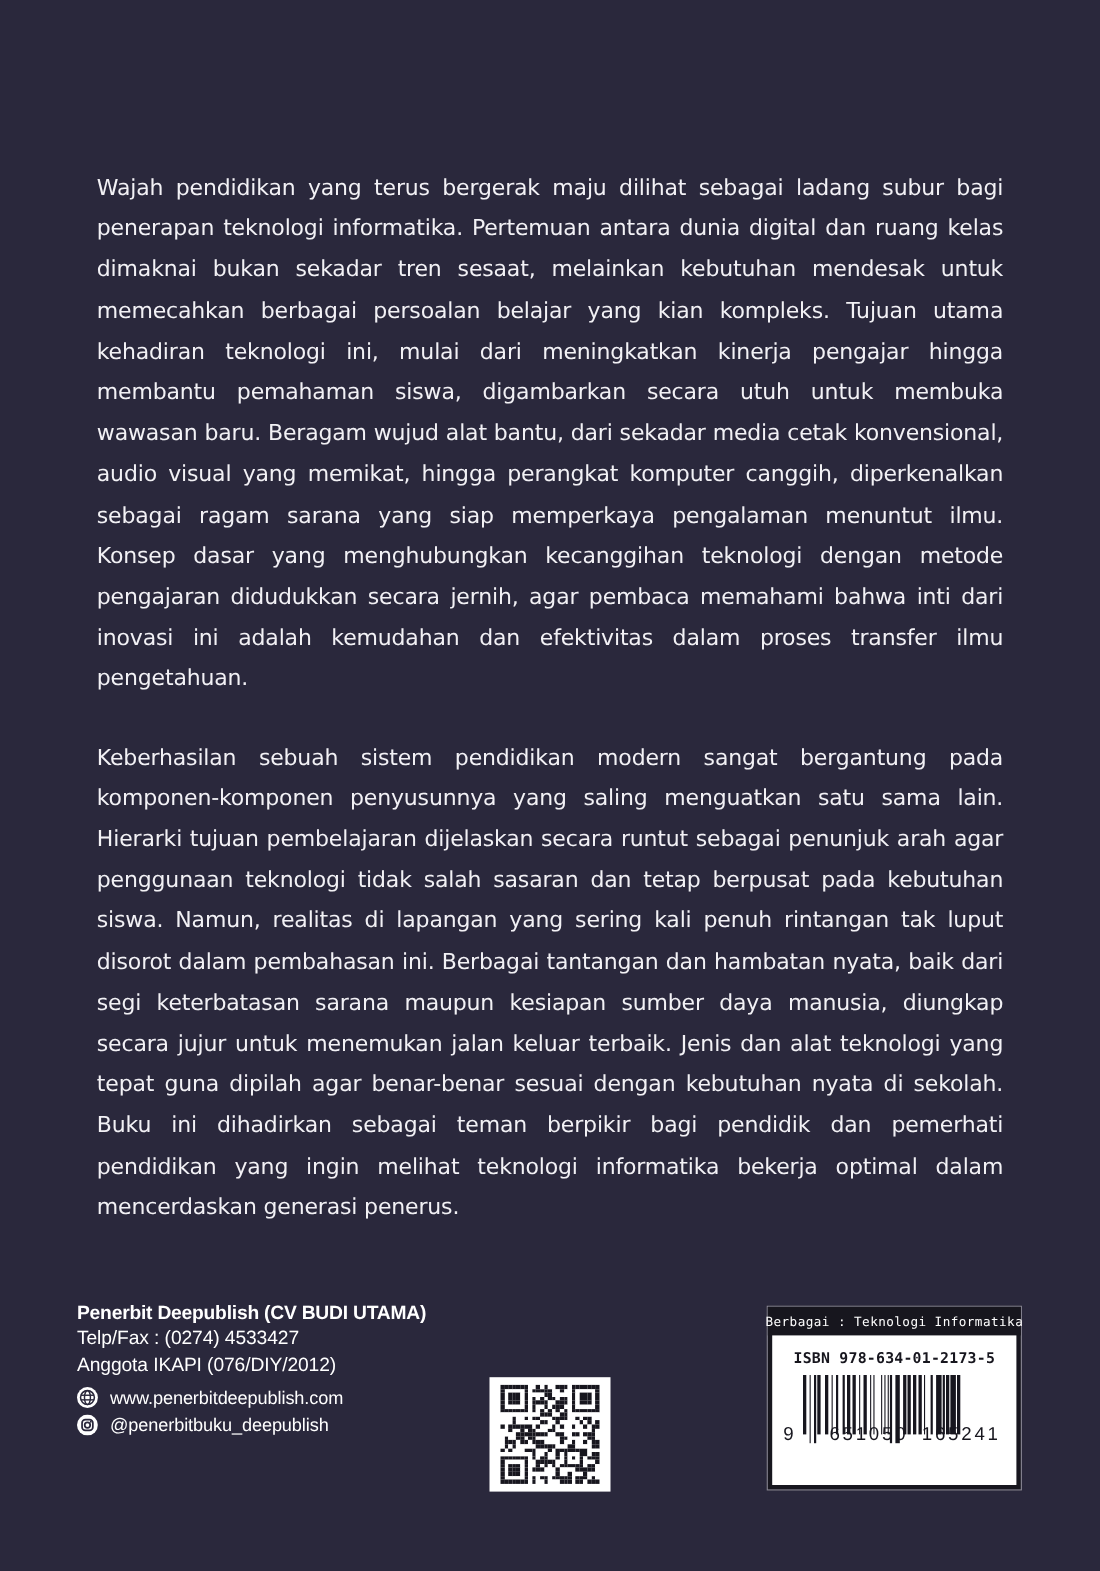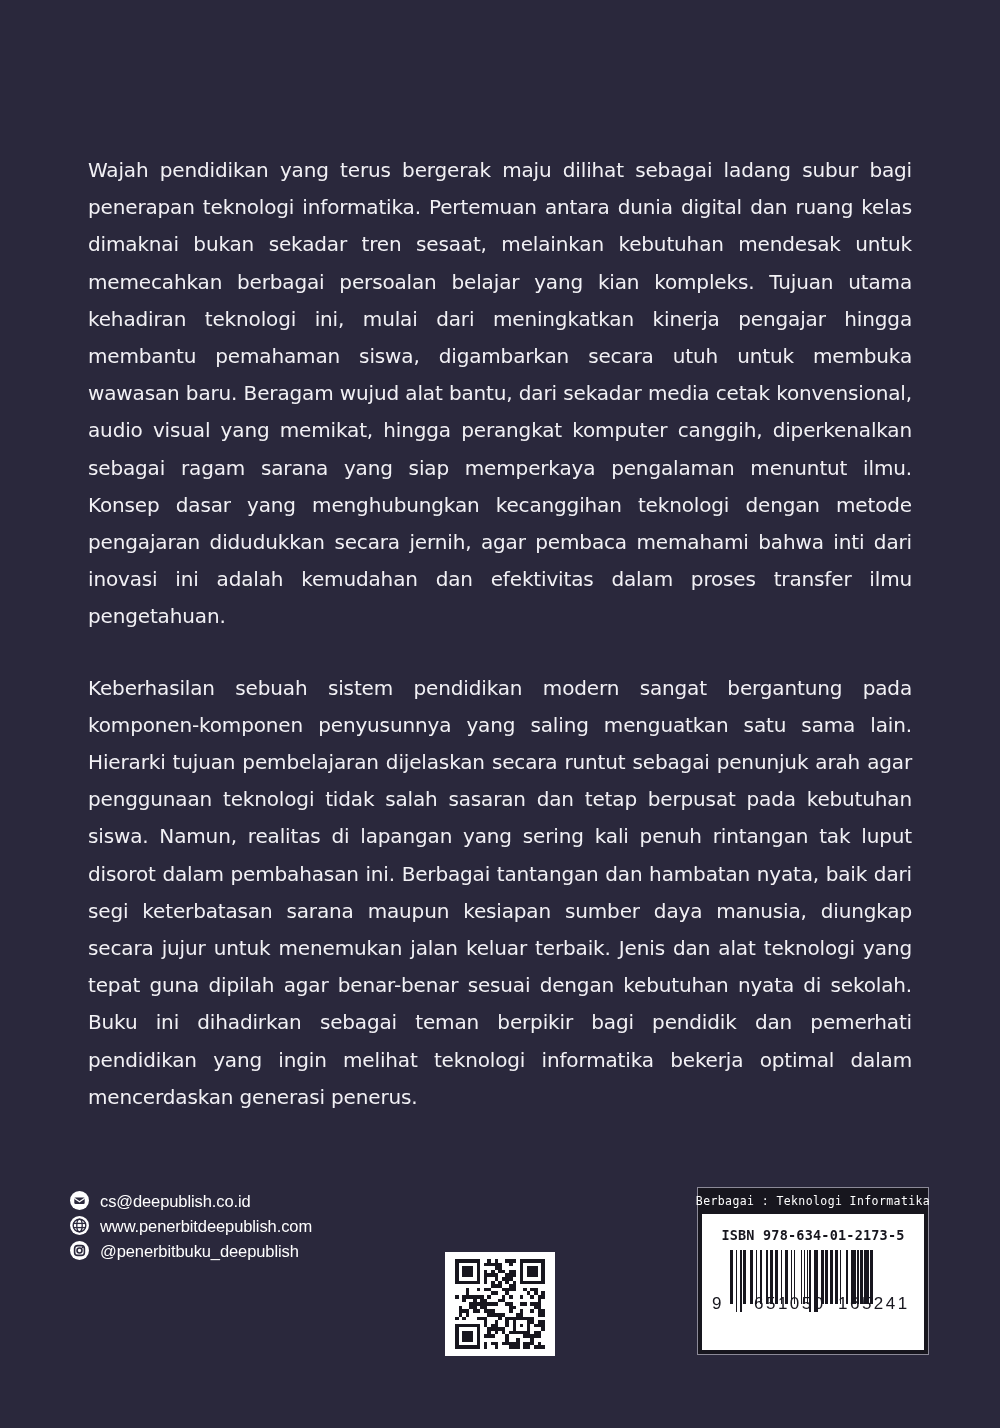--- a/index.html
+++ b/index.html
@@ -208,33 +208,26 @@
 <body>
 
 <div class="page">
 
   <div class="blurb">
     <p>Wajah pendidikan yang terus bergerak maju dilihat sebagai ladang subur bagi penerapan teknologi informatika. Pertemuan antara dunia digital dan ruang kelas dimaknai bukan sekadar tren sesaat, melainkan kebutuhan mendesak untuk memecahkan berbagai persoalan belajar yang kian kompleks. Tujuan utama kehadiran teknologi ini, mulai dari meningkatkan kinerja pengajar hingga membantu pemahaman siswa, digambarkan secara utuh untuk membuka wawasan baru. Beragam wujud alat bantu, dari sekadar media cetak konvensional, audio visual yang memikat, hingga perangkat komputer canggih, diperkenalkan sebagai ragam sarana yang siap memperkaya pengalaman menuntut ilmu. Konsep dasar yang menghubungkan kecanggihan teknologi dengan metode pengajaran didudukkan secara jernih, agar pembaca memahami bahwa inti dari inovasi ini adalah kemudahan dan efektivitas dalam proses transfer ilmu pengetahuan.</p>
     <p>Keberhasilan sebuah sistem pendidikan modern sangat bergantung pada komponen-komponen penyusunnya yang saling menguatkan satu sama lain. Hierarki tujuan pembelajaran dijelaskan secara runtut sebagai penunjuk arah agar penggunaan teknologi tidak salah sasaran dan tetap berpusat pada kebutuhan siswa. Namun, realitas di lapangan yang sering kali penuh rintangan tak luput disorot dalam pembahasan ini. Berbagai tantangan dan hambatan nyata, baik dari segi keterbatasan sarana maupun kesiapan sumber daya manusia, diungkap secara jujur untuk menemukan jalan keluar terbaik. Jenis dan alat teknologi yang tepat guna dipilah agar benar-benar sesuai dengan kebutuhan nyata di sekolah. Buku ini dihadirkan sebagai teman berpikir bagi pendidik dan pemerhati pendidikan yang ingin melihat teknologi informatika bekerja optimal dalam mencerdaskan generasi penerus.</p>
   </div>
 
   <div class="publisher">
+    <div class="pub-name">Penerbit Deepublish (CV BUDI UTAMA)</div>
+    <div class="pub-line">Telp/Fax : (0274) 4533427</div>
+    <div class="pub-line">Anggota IKAPI (076/DIY/2012)</div>
 
     <div class="contacts">
 
-      <div class="contact-row">
-        <span class="contact-icon">
-          <svg width="19" height="19" viewBox="0 0 19 19">
-            <circle cx="9.5" cy="9.5" r="9.5" fill="#ffffff"></circle>
-            <rect x="4.3" y="6.4" width="10.4" height="6.6" rx="1.2" fill="#2a283c"></rect>
-            <path d="M4.3 7.2 L9.5 10.8 L14.7 7.2" stroke="#ffffff" stroke-width="1.3" fill="none"></path>
-          </svg>
-        </span>
-        <span class="contact-text">cs@deepublish.co.id</span>
-      </div>
 
 
       <div class="contact-row">
         <span class="contact-icon">
           <svg width="19" height="19" viewBox="0 0 19 19">
             <circle cx="9.5" cy="9.5" r="9.5" fill="#ffffff"></circle>
             <circle cx="9.5" cy="9.5" r="6.3" fill="none" stroke="#2a283c" stroke-width="1.4"></circle>
             <ellipse cx="9.5" cy="9.5" rx="2.7" ry="6.3" fill="none" stroke="#2a283c" stroke-width="1.3"></ellipse>
             <line x1="3.4" y1="7.4" x2="15.6" y2="7.4" stroke="#2a283c" stroke-width="1.3"></line>
             <line x1="3.4" y1="11.6" x2="15.6" y2="11.6" stroke="#2a283c" stroke-width="1.3"></line>

